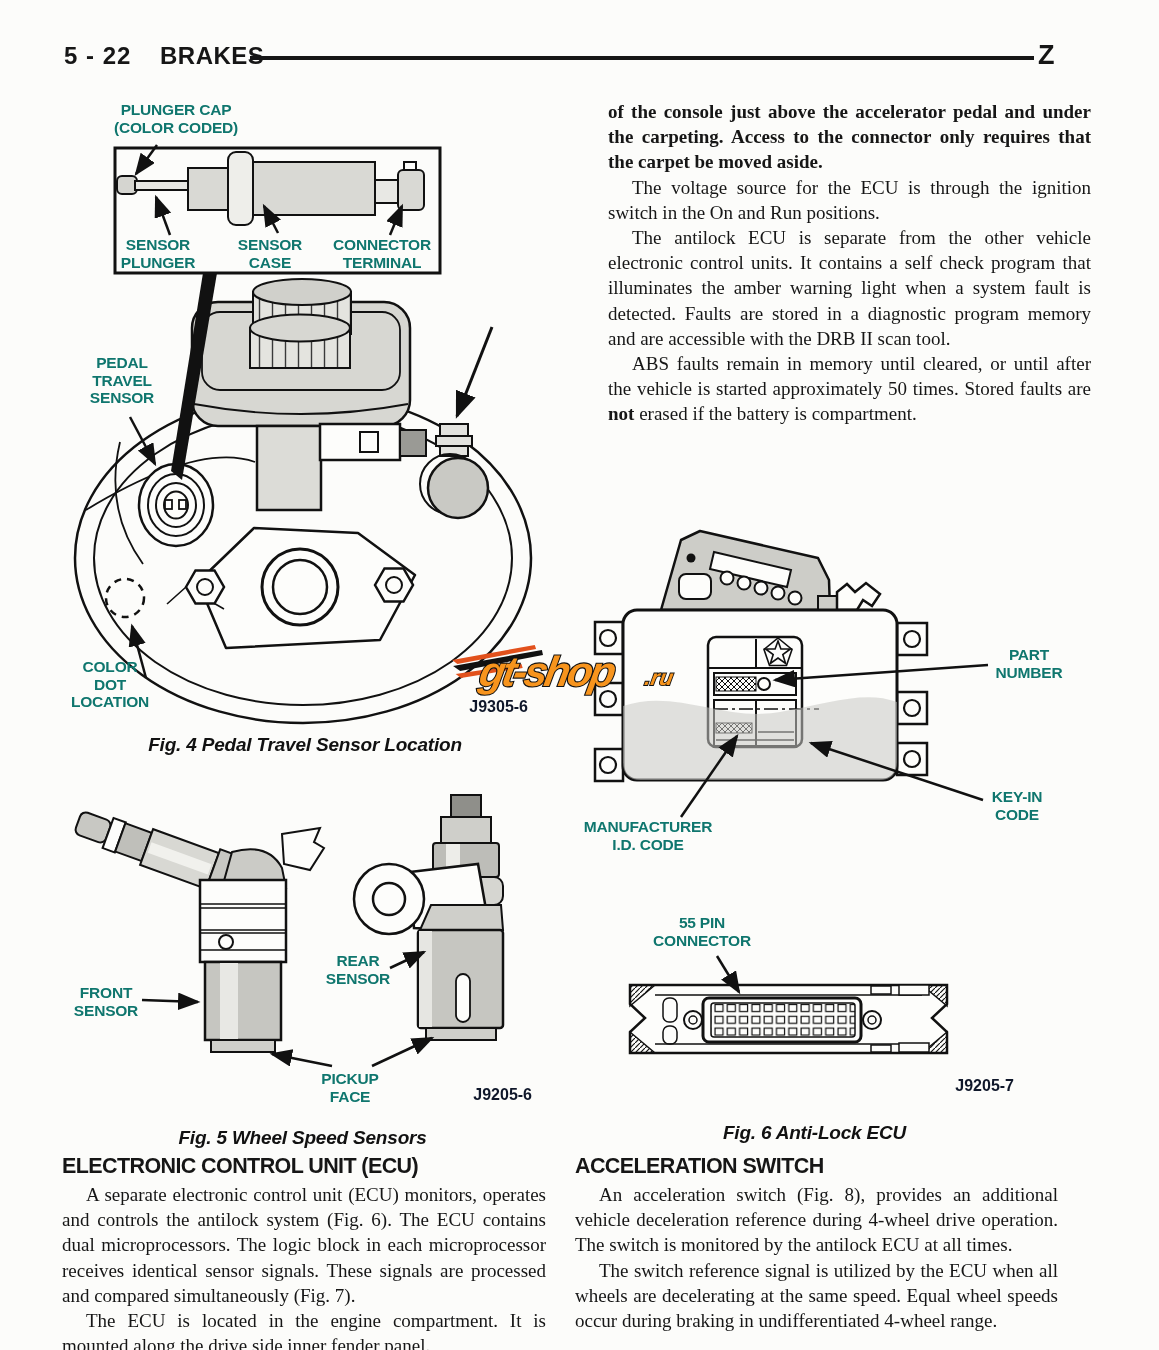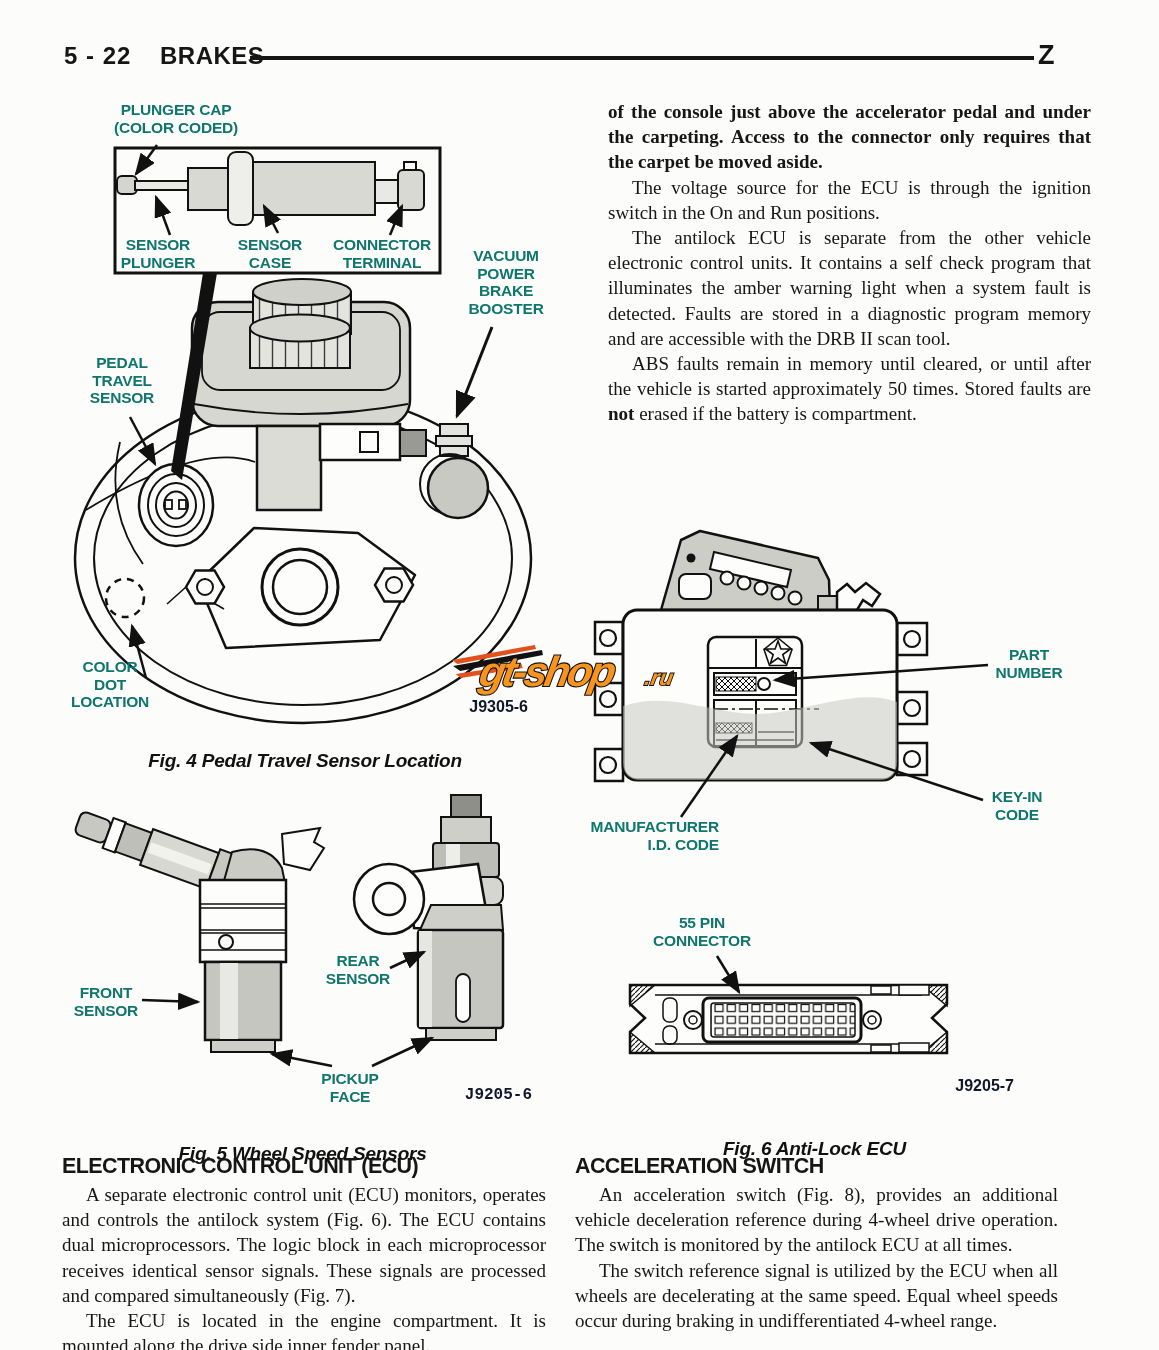--- a/index.html
+++ b/index.html
@@ -15,21 +15,21 @@
   .tcol{position:absolute;text-align:justify;}
   .para{font:19px/25.2px "Liberation Serif",serif;margin:0;text-align:justify;}
   .para.indent{text-indent:24px;}
   .para.lead{font-weight:bold;}
   .sec-head{font:bold 21.5px "Liberation Sans",sans-serif;letter-spacing:-0.6px;margin:0 0 3px 0;white-space:nowrap;}
   
   .dlabel{position:absolute;font:bold 15.5px/17.5px "Liberation Sans",sans-serif;text-align:center;
           white-space:pre-line;color:#0f766e;letter-spacing:-0.2px;}
   .refcode{position:absolute;font:bold 16px "Liberation Sans",sans-serif;color:#0f172a;text-align:right;}
   .caption{position:absolute;font:bold italic 19px "Liberation Sans",sans-serif;text-align:center;color:#111;
-           letter-spacing:-0.2px;margin-top:16px;}
+           letter-spacing:-0.2px;}
   .figsvg{position:absolute;}
   
   .watermark{position:absolute;left:448px;top:638px;width:260px;height:64px;z-index:40;}
 </style>
 </head>
 <body>
 
 <div class="page">
 
   <div class="hdr-num">5 - 22</div>
@@ -131,24 +131,20 @@
   </svg>
 
   <div class="dlabel" style="left:110px;top:101px;width:132px;">PLUNGER CAP
 (COLOR CODED)</div>
   <div class="dlabel" style="left:112px;top:236px;width:92px;">SENSOR
 PLUNGER</div>
   <div class="dlabel" style="left:224px;top:236px;width:92px;">SENSOR
 CASE</div>
   <div class="dlabel" style="left:330px;top:236px;width:104px;">CONNECTOR
 TERMINAL</div>
-  <div class="dlabel" style="left:460px;top:247px;width:92px;">VACUUM
-POWER
-BRAKE
-BOOSTER</div>
   <div class="dlabel" style="left:66px;top:354px;width:112px;">PEDAL
 TRAVEL
 SENSOR</div>
   <div class="dlabel" style="left:60px;top:658px;width:100px;">COLOR
 DOT
 LOCATION</div>
   <div class="refcode" style="left:448px;top:698px;width:80px;">J9305-6</div>
   <div class="caption" style="left:115px;top:734px;width:380px;">Fig. 4 Pedal Travel Sensor Location</div>
 
   <svg class="figsvg" style="left:58px;top:792px;" width="500" height="325" viewBox="0 0 500 325">
@@ -202,21 +198,21 @@
       </g>
     </g>
   </svg>
 
   <div class="dlabel" style="left:62px;top:984px;width:88px;">FRONT
 SENSOR</div>
   <div class="dlabel" style="left:314px;top:952px;width:88px;">REAR
 SENSOR</div>
   <div class="dlabel" style="left:300px;top:1070px;width:100px;">PICKUP
 FACE</div>
-  <div class="refcode" style="left:448px;top:1086px;width:84px;font-family:Liberation Mono, monospace;">J9205-6</div>
+  <div class="refcode" style="left:448px;top:1086px;width:84px;">J9205-6</div>
   <div class="caption" style="left:130px;top:1127px;width:345px;">Fig. 5 Wheel Speed Sensors</div>
 
   <svg class="figsvg" style="left:575px;top:510px;" width="570" height="362" viewBox="0 0 570 362">
     <defs>
       <marker id="ah6" markerWidth="10" markerHeight="8" refX="8" refY="3.5" orient="auto">
         <path d="M0,0 L9,3.5 L0,7 Z" fill="#111"></path>
       </marker>
       <pattern id="xh6" width="6" height="6" patternUnits="userSpaceOnUse">
         <path d="M0,0 L6,6 M6,0 L0,6" stroke="#111" stroke-width="1"></path>
       </pattern>
@@ -276,21 +272,21 @@
         <line x1="408" y1="290" x2="236" y2="233" marker-end="url(#ah6)"></line>
         <line x1="106" y1="307" x2="162" y2="226" marker-end="url(#ah6)"></line>
       </g>
     </g>
   </svg>
 
   <div class="dlabel" style="left:978px;top:646px;width:102px;">PART
 NUMBER</div>
   <div class="dlabel" style="left:966px;top:788px;width:102px;">KEY-IN
 CODE</div>
-  <div class="dlabel" style="left:577px;top:818px;width:142px;text-align:right;">MANUFACTURER
+  <div class="dlabel" style="left:577px;top:818px;width:142px;">MANUFACTURER
 I.D. CODE</div>
 
   <svg class="figsvg" style="left:575px;top:898px;" width="570" height="210" viewBox="0 0 570 210">
     <defs>
       <marker id="ah6b" markerWidth="10" markerHeight="8" refX="8" refY="3.5" orient="auto">
         <path d="M0,0 L9,3.5 L0,7 Z" fill="#111"></path>
       </marker>
       <pattern id="dh6b" width="5" height="5" patternUnits="userSpaceOnUse">
         <path d="M0,5 L5,0" stroke="#111" stroke-width="1.2"></path>
       </pattern>

